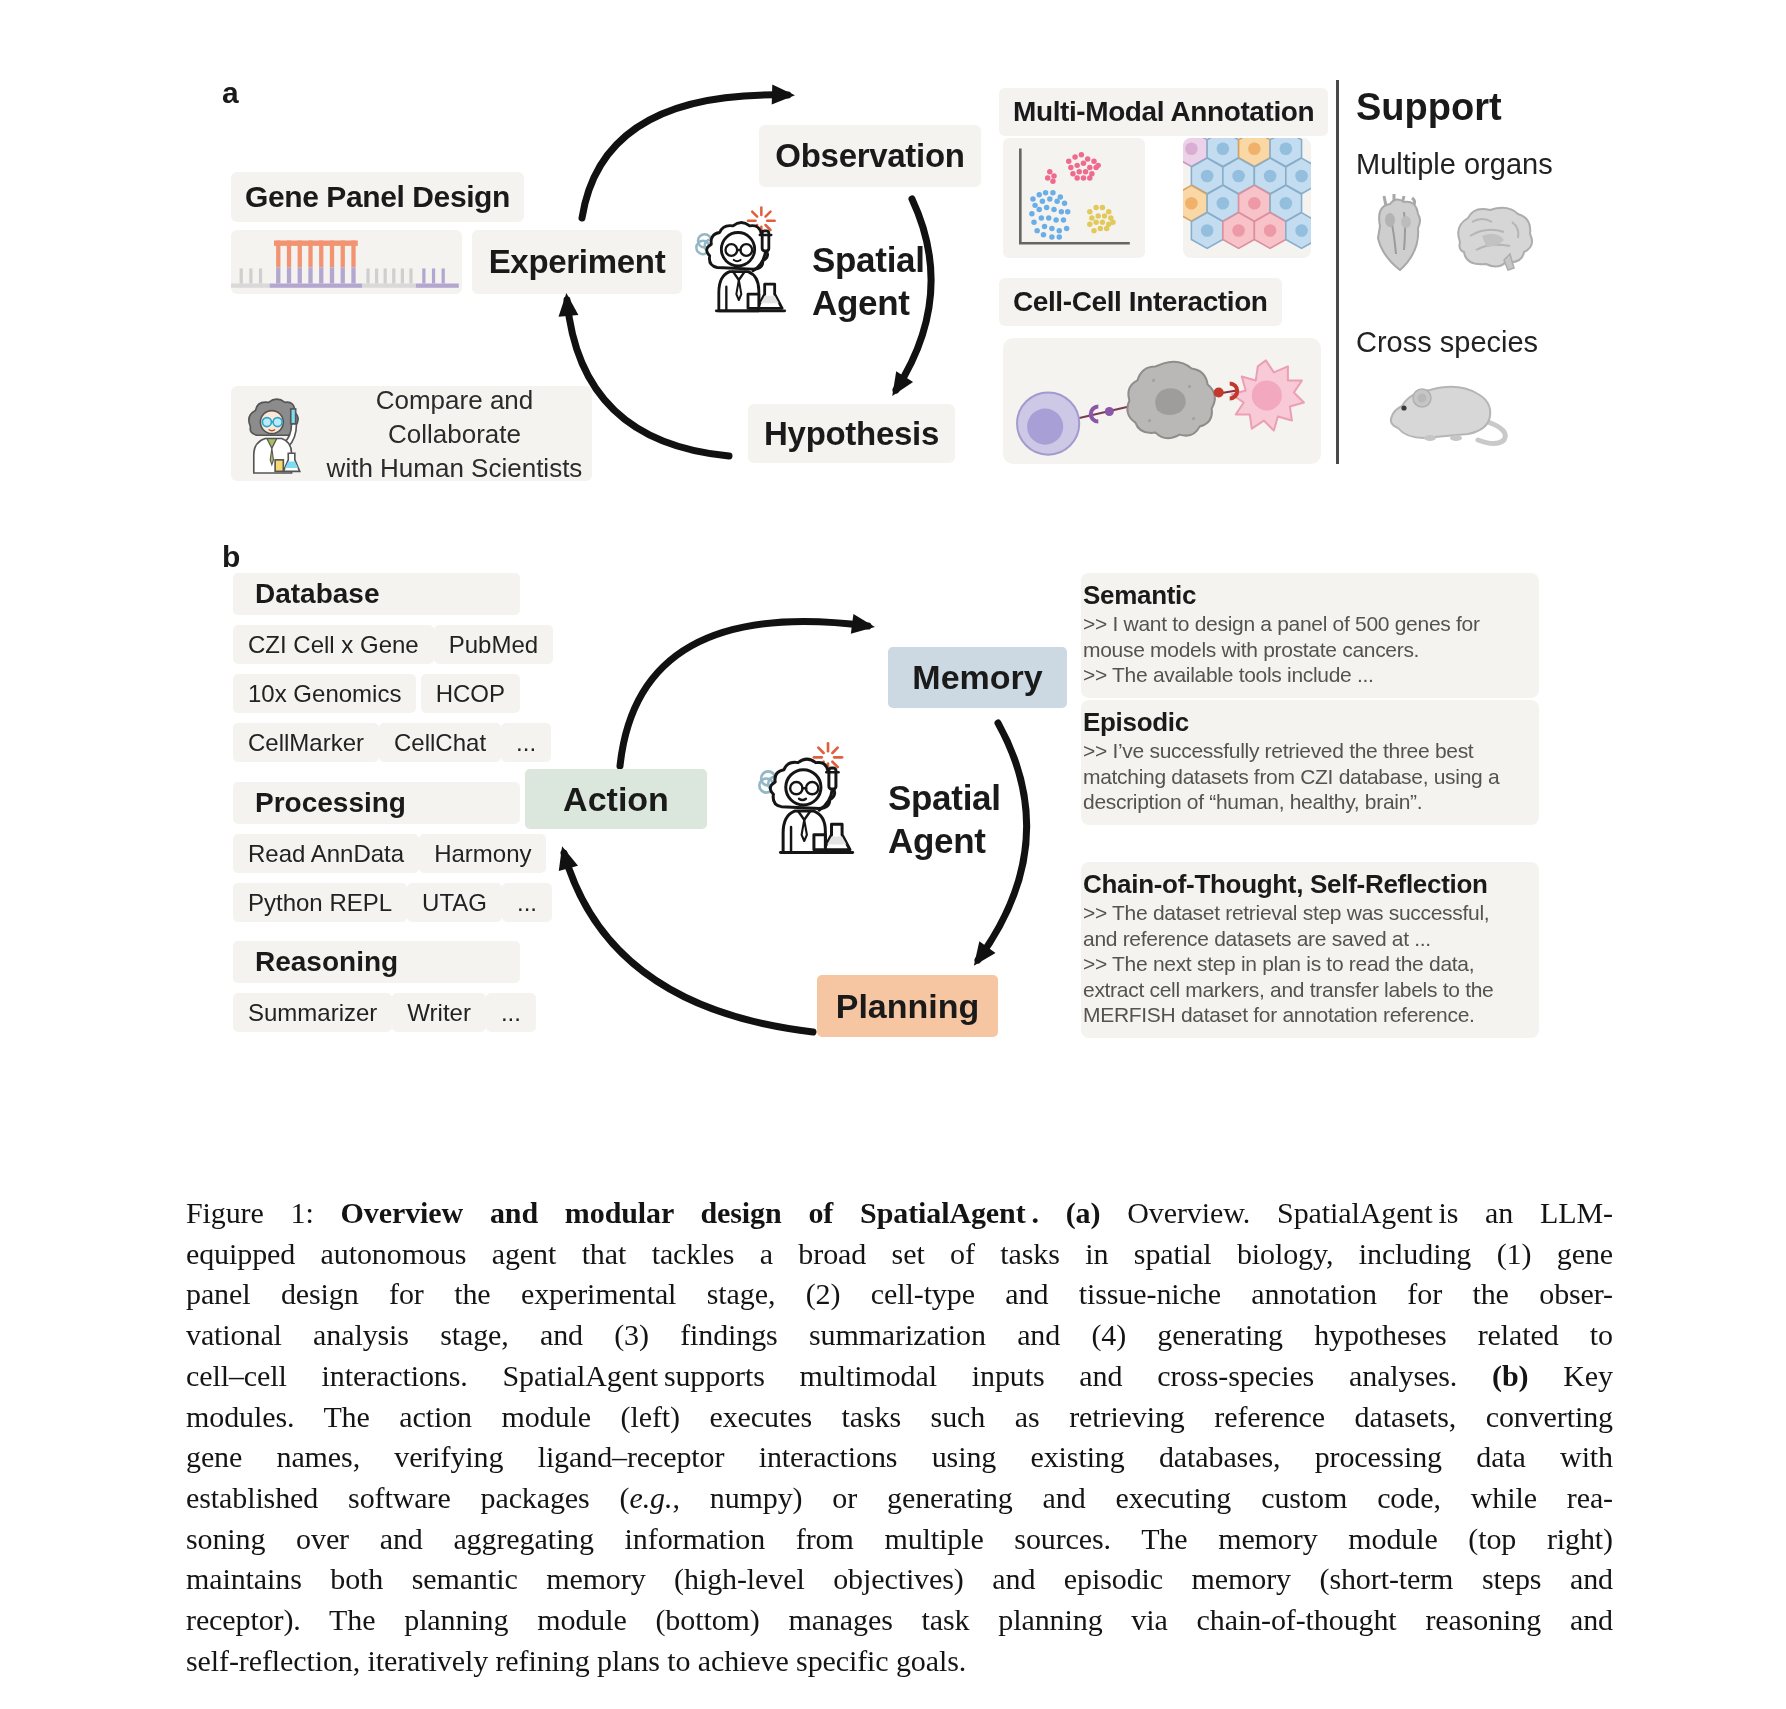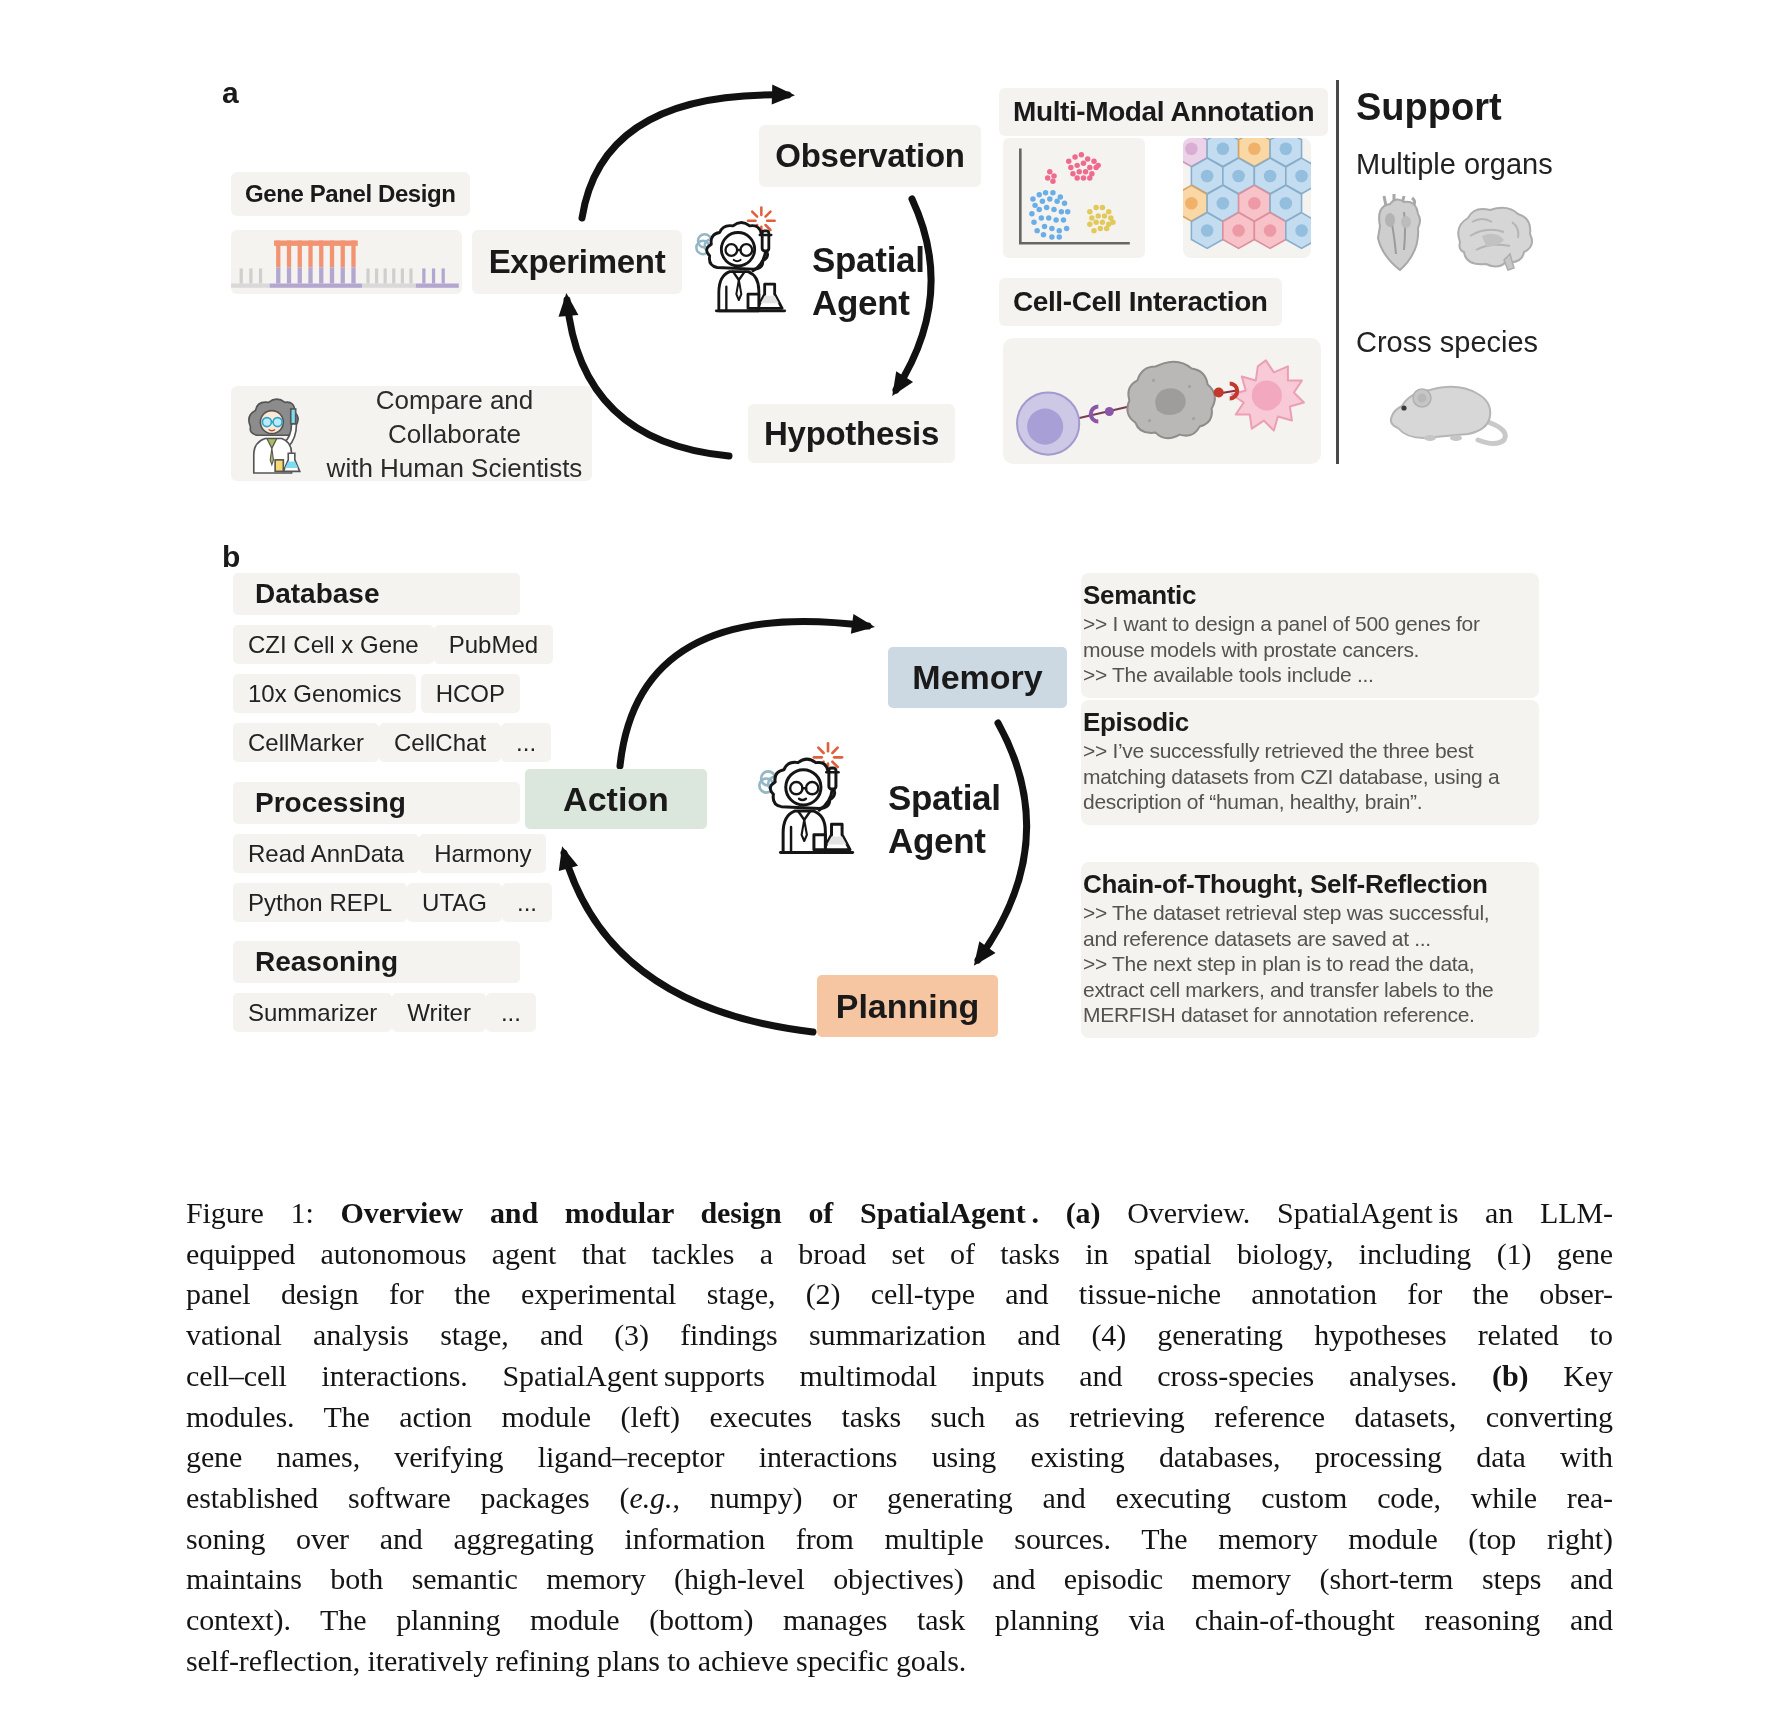--- a/index.html
+++ b/index.html
@@ -125,21 +125,21 @@
       <ellipse cx="46" cy="62" rx="6" ry="3" fill="#c6c6c6"></ellipse>
       <ellipse cx="72" cy="62" rx="6" ry="3" fill="#c6c6c6"></ellipse>
     </symbol>
   </defs>
 </svg>
 
 <div id="canvas">
 
   <div class="abs panel-label" style="left:222px;top:76px">a</div>
 
-  <div class="abs hdrbox" style="left:231px;top:172px;font-size:24px">Gene Panel Design</div>
+  <div class="abs hdrbox" style="left:231px;top:172px;font-size:30px">Gene Panel Design</div>
 
   <div class="abs gbox" style="left:231px;top:230px;width:231px;height:64px">
     <svg width="231" height="64" viewBox="0 0 215 58">
       <rect x="0" y="49" width="36" height="4" fill="#d9d9d9"></rect>
       <rect x="36" y="49" width="86" height="4" fill="#b3a6cf"></rect>
       <rect x="122" y="49" width="50" height="4" fill="#d9d9d9"></rect>
       <rect x="172" y="49" width="40" height="4" fill="#b3a6cf"></rect>
       <g fill="#cfcfcf">
           <rect x="8" y="35" width="3" height="14"></rect>
           <rect x="17" y="35" width="3" height="14"></rect>
@@ -452,16 +452,16 @@
       <div class="cap-line"><span>Figure 1: </span><span class="cap-b">Overview and modular design of SpatialAgent .</span><span> </span><span class="cap-b">(a)</span><span> Overview. SpatialAgent is an LLM-</span></div>
       <div class="cap-line"><span>equipped autonomous agent that tackles a broad set of tasks in spatial biology, including (1) gene</span></div>
       <div class="cap-line"><span>panel design for the experimental stage, (2) cell-type and tissue-niche annotation for the obser-</span></div>
       <div class="cap-line"><span>vational analysis stage, and (3) findings summarization and (4) generating hypotheses related to</span></div>
       <div class="cap-line"><span>cell–cell interactions. SpatialAgent supports multimodal inputs and cross-species analyses. </span><span class="cap-b">(b)</span><span> Key</span></div>
       <div class="cap-line"><span>modules. The action module (left) executes tasks such as retrieving reference datasets, converting</span></div>
       <div class="cap-line"><span>gene names, verifying ligand–receptor interactions using existing databases, processing data with</span></div>
       <div class="cap-line"><span>established software packages (</span><span class="cap-i">e.g.</span><span>, numpy) or generating and executing custom code, while rea-</span></div>
       <div class="cap-line"><span>soning over and aggregating information from multiple sources. The memory module (top right)</span></div>
       <div class="cap-line"><span>maintains both semantic memory (high-level objectives) and episodic memory (short-term steps and</span></div>
-      <div class="cap-line"><span>context). The planning module (bottom) manages task planning via chain-of-thought reasoning and</span></div>
+      <div class="cap-line"><span>receptor). The planning module (bottom) manages task planning via chain-of-thought reasoning and</span></div>
       <div class="cap-line last"><span>self-reflection, iteratively refining plans to achieve specific goals.</span></div>
     </div>
 </div>
 
 </body></html>

